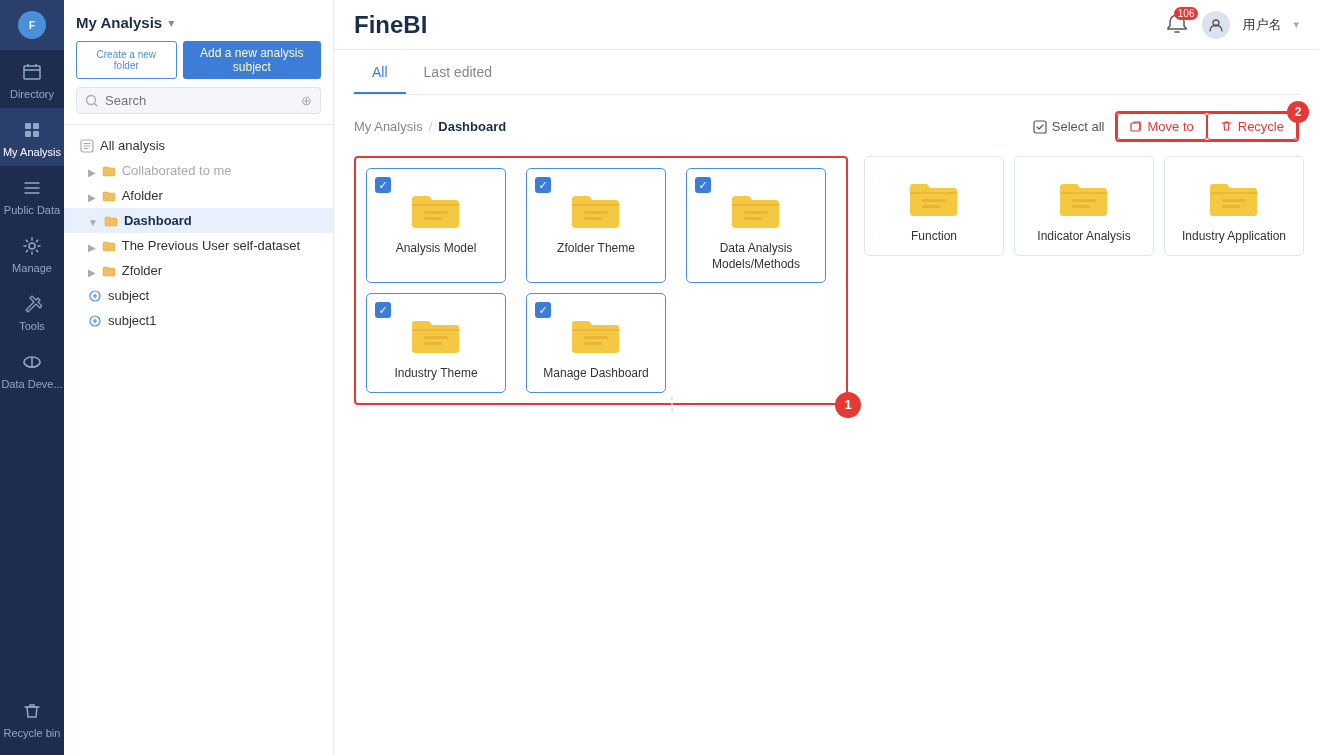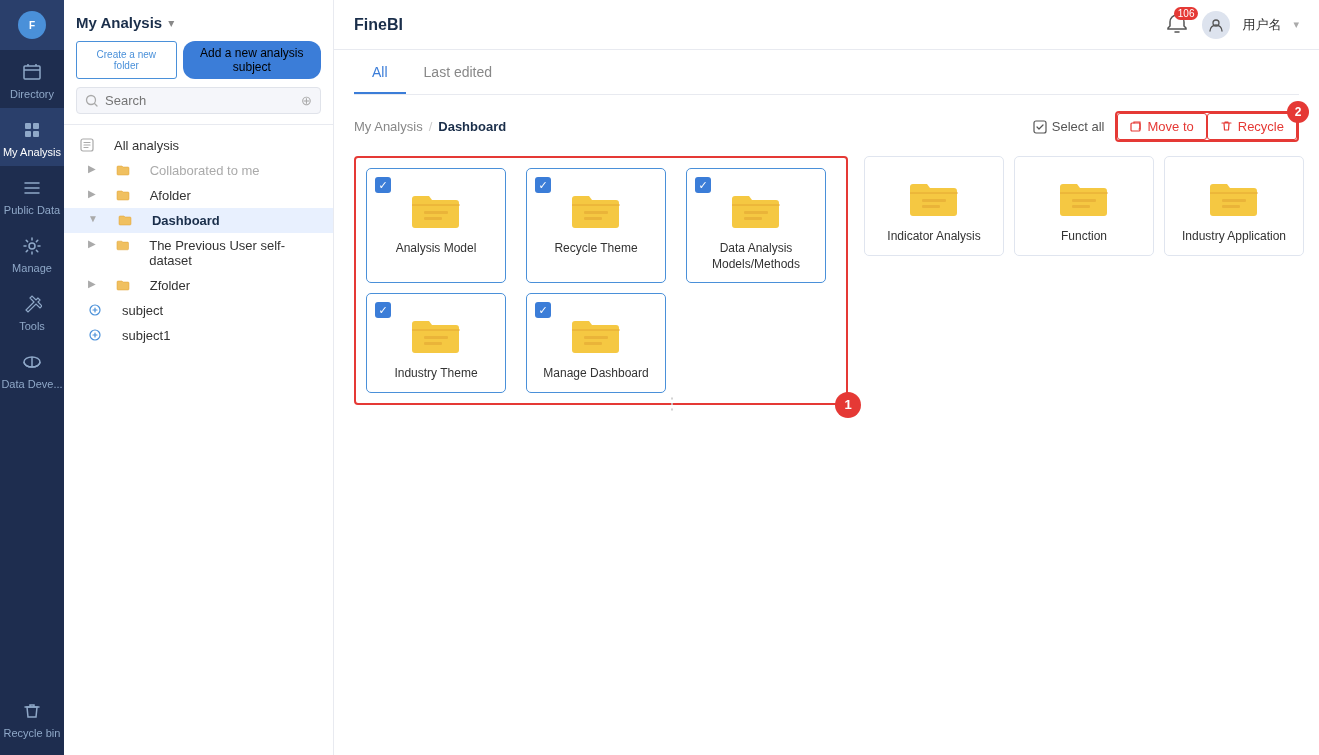--- a/index.html
+++ b/index.html
@@ -87,23 +87,23 @@
       border: 1px solid #4a90d9;
       color: #4a90d9;
       padding: 5px 10px;
       border-radius: 3px;
       cursor: pointer;
       font-size: 10px;
     }
     .btn-add-subject {
       background: #3b7dd8;
       border: none;
-      color: #000000;
+      color: #fef9c3;
       padding: 5px 4px;
-      border-radius: 12px;
+      border-radius: 3px;
       cursor: pointer;
       font-size: 12px;
     }
     .search-row {
       display: flex;
       align-items: center;
       background: #f5f6fa;
       border: 1px solid #e0e3ea;
       border-radius: 4px;
       padding: 5px 8px;
@@ -118,26 +118,26 @@
       flex: 1;
       color: #888;
     }
     .tree-area {
       flex: 1;
       overflow-y: auto;
       padding: 8px 0;
     }
     .tree-item {
       display: flex;
-      align-items: flex-start;
+      align-items: flex-end;
       padding: 5px 12px;
       cursor: pointer;
       color: #333;
       font-size: 13px;
-      gap: 20px;
+      gap: 6px;
     }
     .tree-item.active { background: #e8f0fe; font-weight: 600; color: #1a2e4a; }
     .tree-item.all-analysis { color: #333; padding-left: 16px; }
     .tree-indent-1 { padding-left: 24px; }
     .tree-arrow { color: #aaa; font-size: 10px; }
     .tree-collab { color: #aaa; }
 
     
     .main {
       flex: 1;
@@ -155,21 +155,21 @@
       padding: 0 20px;
       gap: 12px;
       justify-content: space-between;
     }
     .topbar-left {
       display: flex;
       align-items: center;
       gap: 12px;
     }
     .app-title {
-      font-size: 16px;
+      font-size: 24px;
       font-weight: 700;
       color: #1a2e4a;
     }
     .topbar-right {
       display: flex;
       align-items: center;
       gap: 12px;
     }
     .notif-btn {
       position: relative;
@@ -616,21 +616,21 @@
             <div class="folder-card checked">
               <div class="folder-checkbox">✓</div>
               <div class="folder-icon-wrap">
                 <svg class="folder-svg" viewBox="0 0 56 44" fill="none">
                   <path d="M4 10a3 3 0 013-3h14l3 4h24a3 3 0 013 3v22a3 3 0 01-3 3H7a3 3 0 01-3-3V10z" fill="#f5c842"></path>
                   <path d="M4 16h48" stroke="#e0a030" stroke-width="0.8"></path>
                   <rect x="16" y="22" width="24" height="3" rx="1" fill="#e0a030" opacity="0.5"></rect>
                   <rect x="16" y="28" width="18" height="3" rx="1" fill="#e0a030" opacity="0.5"></rect>
                 </svg>
               </div>
-              <span class="folder-label">Recycle Theme</span>
+              <span class="folder-label">Zfolder Theme</span>
             </div>
 
             <div class="folder-card checked">
               <div class="folder-checkbox">✓</div>
               <div class="folder-icon-wrap">
                 <svg class="folder-svg" viewBox="0 0 56 44" fill="none">
                   <path d="M4 10a3 3 0 013-3h14l3 4h24a3 3 0 013 3v22a3 3 0 01-3 3H7a3 3 0 01-3-3V10z" fill="#f5c842"></path>
                   <path d="M4 16h48" stroke="#e0a030" stroke-width="0.8"></path>
                   <rect x="16" y="22" width="24" height="3" rx="1" fill="#e0a030" opacity="0.5"></rect>
                   <rect x="16" y="28" width="18" height="3" rx="1" fill="#e0a030" opacity="0.5"></rect>
@@ -673,33 +673,33 @@
           <div style="display:flex;gap:10px;">
             <div class="unselected-card">
               <div class="folder-icon-wrap">
                 <svg class="folder-svg" viewBox="0 0 56 44" fill="none">
                   <path d="M4 10a3 3 0 013-3h14l3 4h24a3 3 0 013 3v22a3 3 0 01-3 3H7a3 3 0 01-3-3V10z" fill="#f5c842"></path>
                   <path d="M4 16h48" stroke="#e0a030" stroke-width="0.8"></path>
                   <rect x="16" y="22" width="24" height="3" rx="1" fill="#e0a030" opacity="0.5"></rect>
                   <rect x="16" y="28" width="18" height="3" rx="1" fill="#e0a030" opacity="0.5"></rect>
                 </svg>
               </div>
-              <span class="folder-label">Indicator Analysis</span>
+              <span class="folder-label">Function</span>
             </div>
 
             <div class="unselected-card">
               <div class="folder-icon-wrap">
                 <svg class="folder-svg" viewBox="0 0 56 44" fill="none">
                   <path d="M4 10a3 3 0 013-3h14l3 4h24a3 3 0 013 3v22a3 3 0 01-3 3H7a3 3 0 01-3-3V10z" fill="#f5c842"></path>
                   <path d="M4 16h48" stroke="#e0a030" stroke-width="0.8"></path>
                   <rect x="16" y="22" width="24" height="3" rx="1" fill="#e0a030" opacity="0.5"></rect>
                   <rect x="16" y="28" width="18" height="3" rx="1" fill="#e0a030" opacity="0.5"></rect>
                 </svg>
               </div>
-              <span class="folder-label">Function</span>
+              <span class="folder-label">Indicator Analysis</span>
             </div>
 
             <div class="unselected-card">
               <div class="folder-icon-wrap">
                 <svg class="folder-svg" viewBox="0 0 56 44" fill="none">
                   <path d="M4 10a3 3 0 013-3h14l3 4h24a3 3 0 013 3v22a3 3 0 01-3 3H7a3 3 0 01-3-3V10z" fill="#f5c842"></path>
                   <path d="M4 16h48" stroke="#e0a030" stroke-width="0.8"></path>
                   <rect x="16" y="22" width="24" height="3" rx="1" fill="#e0a030" opacity="0.5"></rect>
                   <rect x="16" y="28" width="18" height="3" rx="1" fill="#e0a030" opacity="0.5"></rect>
                 </svg>

